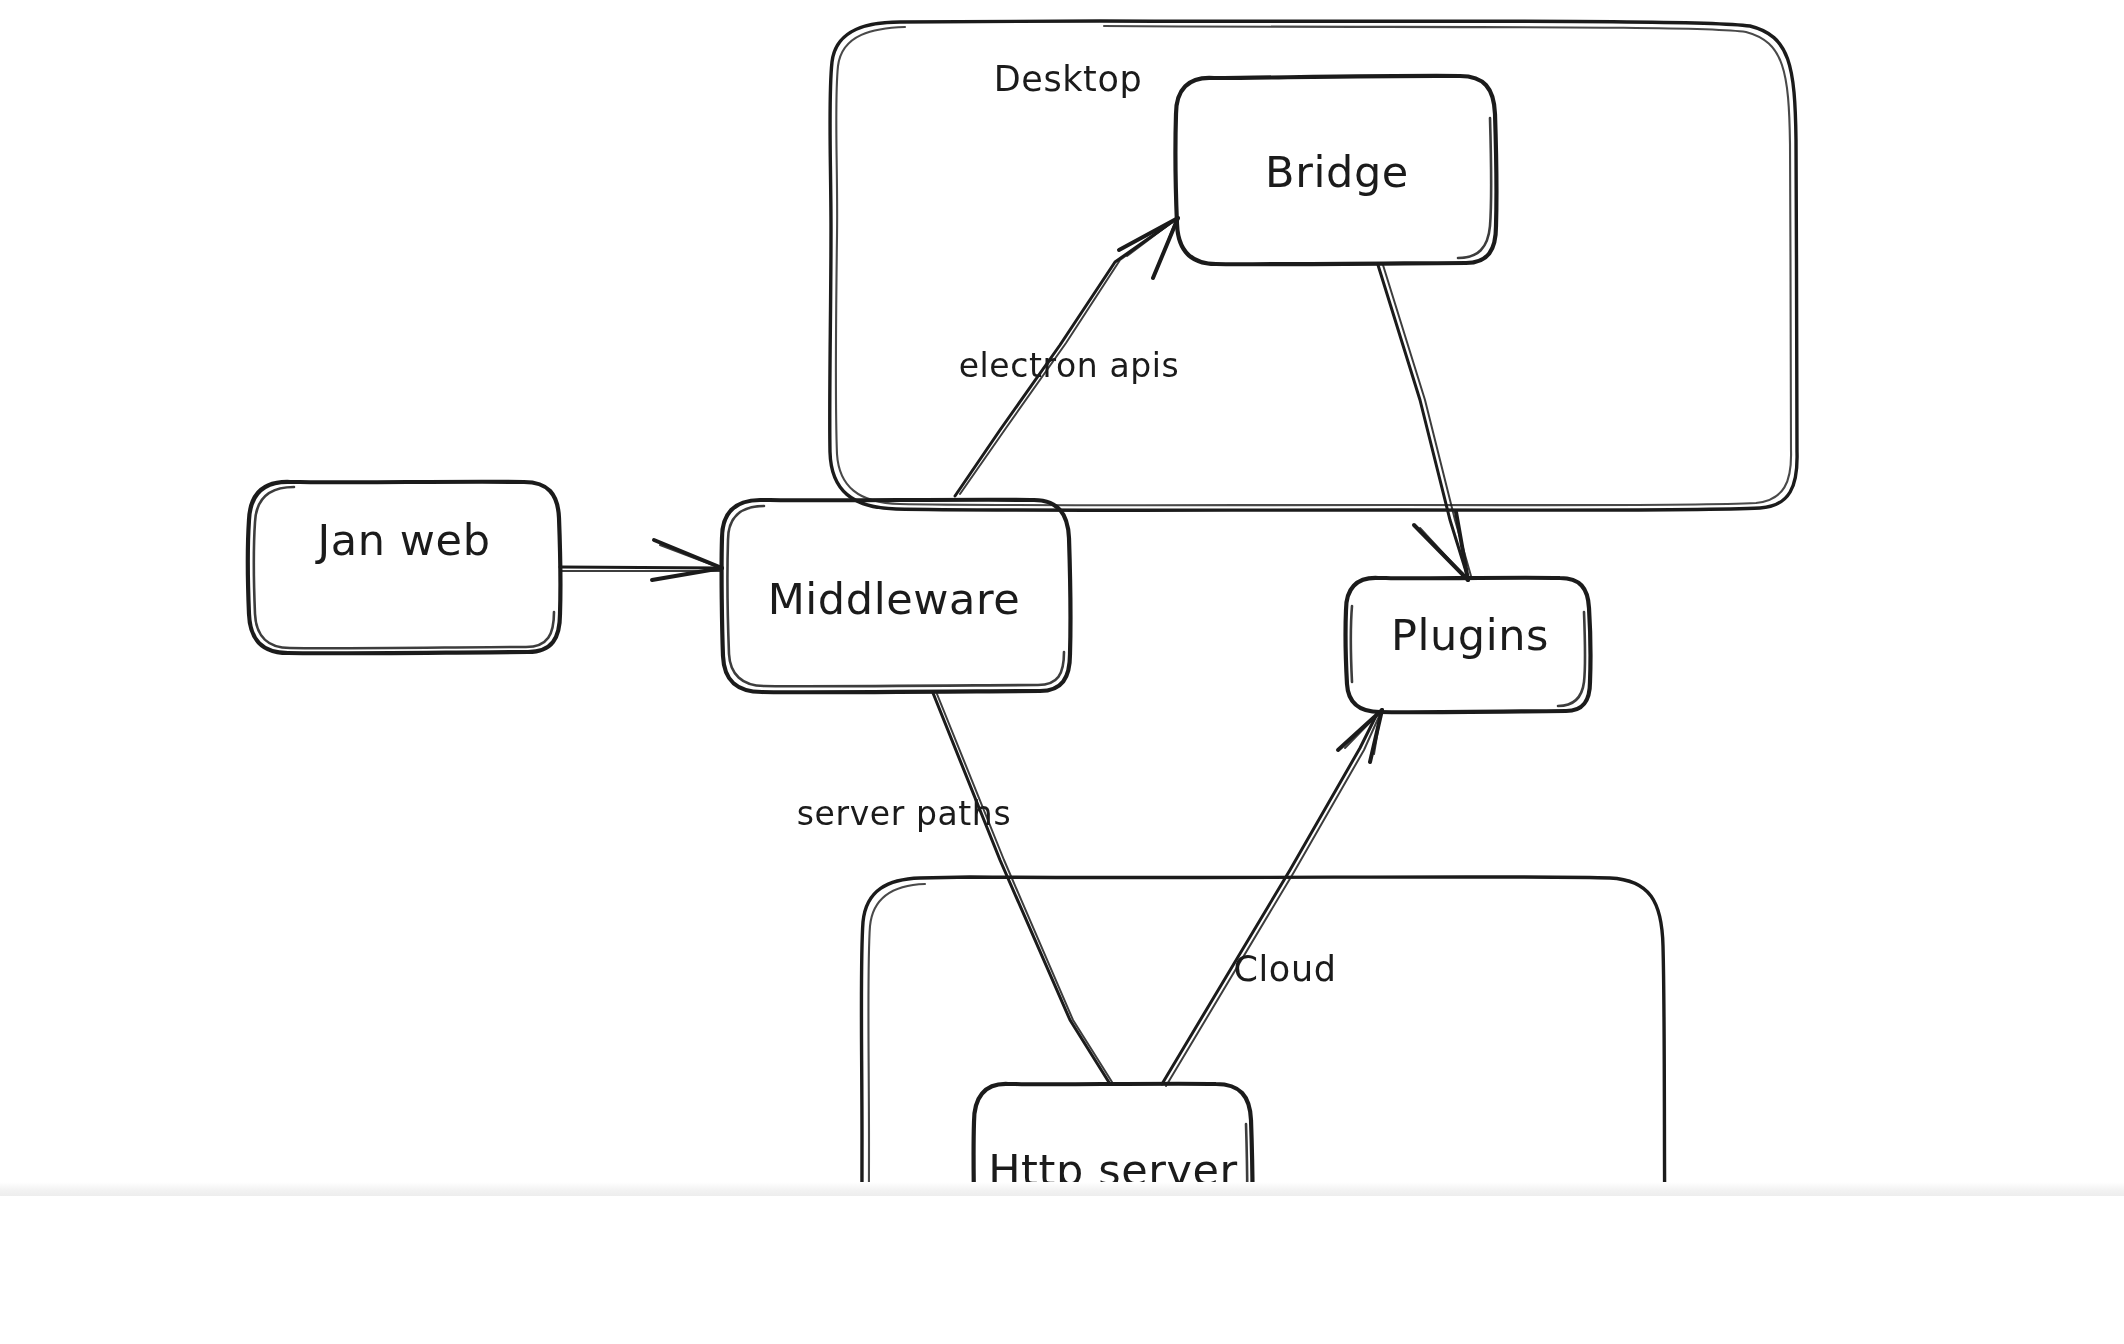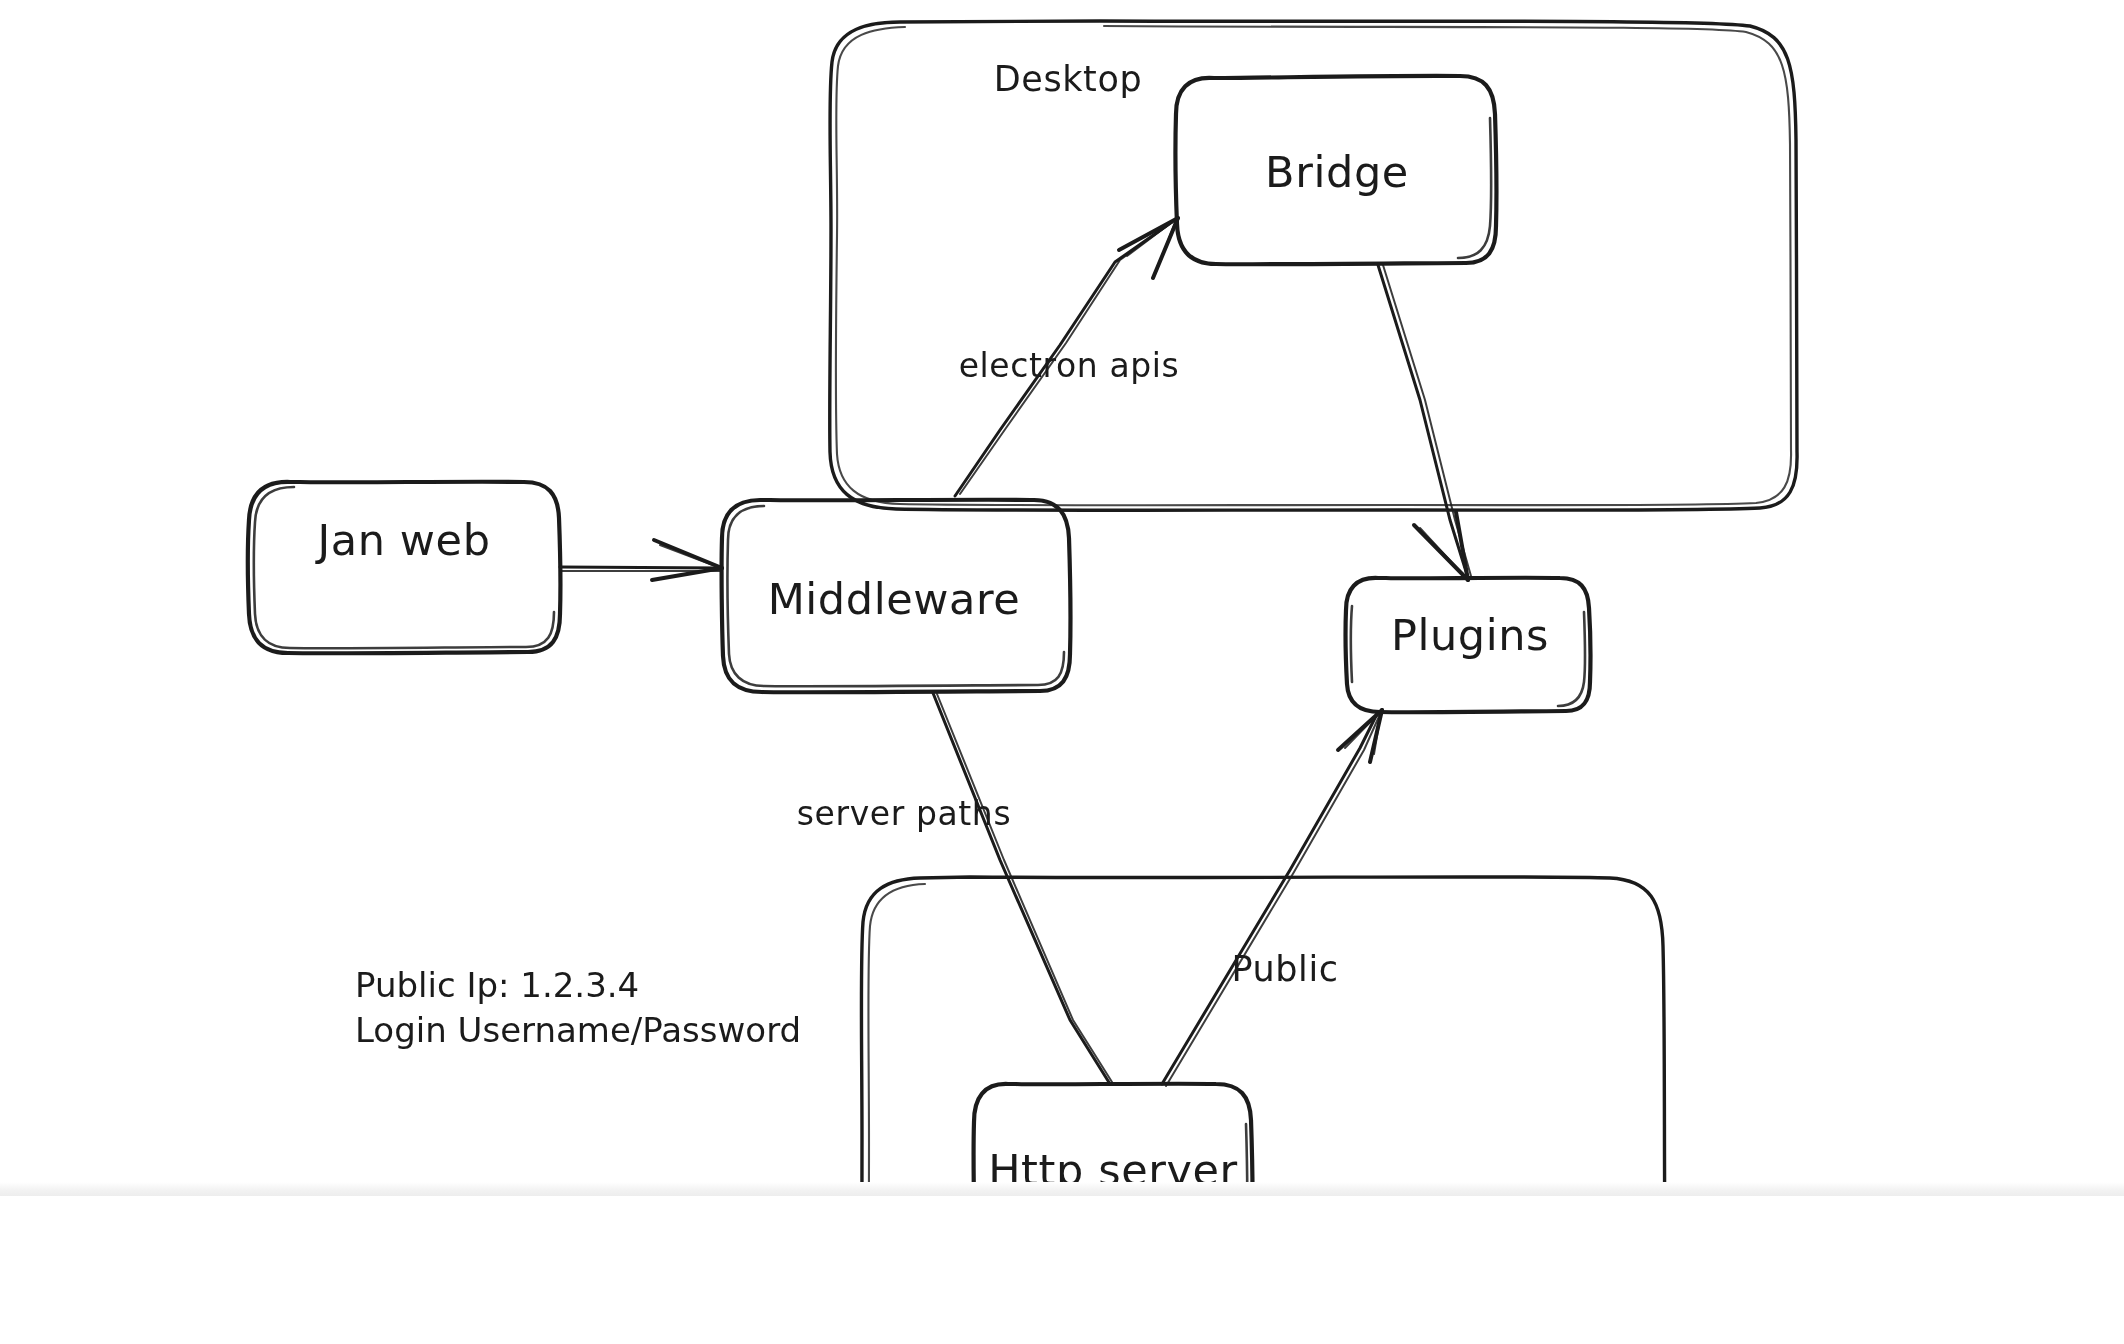--- a/index.html
+++ b/index.html
@@ -260,22 +260,18 @@
   <div class="label node-label" style="left: 894px; top: 599px;">Middleware</div>
 
   <div class="label node-label" style="left: 1470px; top: 635px;">Plugins</div>
 
   <div class="label node-label" style="left: 1113px; top: 1170px;">Http server</div>
 
   <div class="label edge-label" style="left: 1069px; top: 365px;">electron apis</div>
 
   <div class="label edge-label" style="left: 904px; top: 813px;">server paths</div>
 
-  <div class="label container-label" style="left: 1285px; top: 969px;">Public</div>
-
-  <div class="note-block" style="left: 355px; top: 963px;">
-    <span class="note-line">Public Ip: 1.2.3.4</span>
-    <span class="note-line">Login Username/Password</span>
-  </div>
+  <div class="label container-label" style="left: 1285px; top: 969px;">Cloud</div>
+
 
   <div id="bottom-band"></div>
 
 </div>
 
 </body></html>

